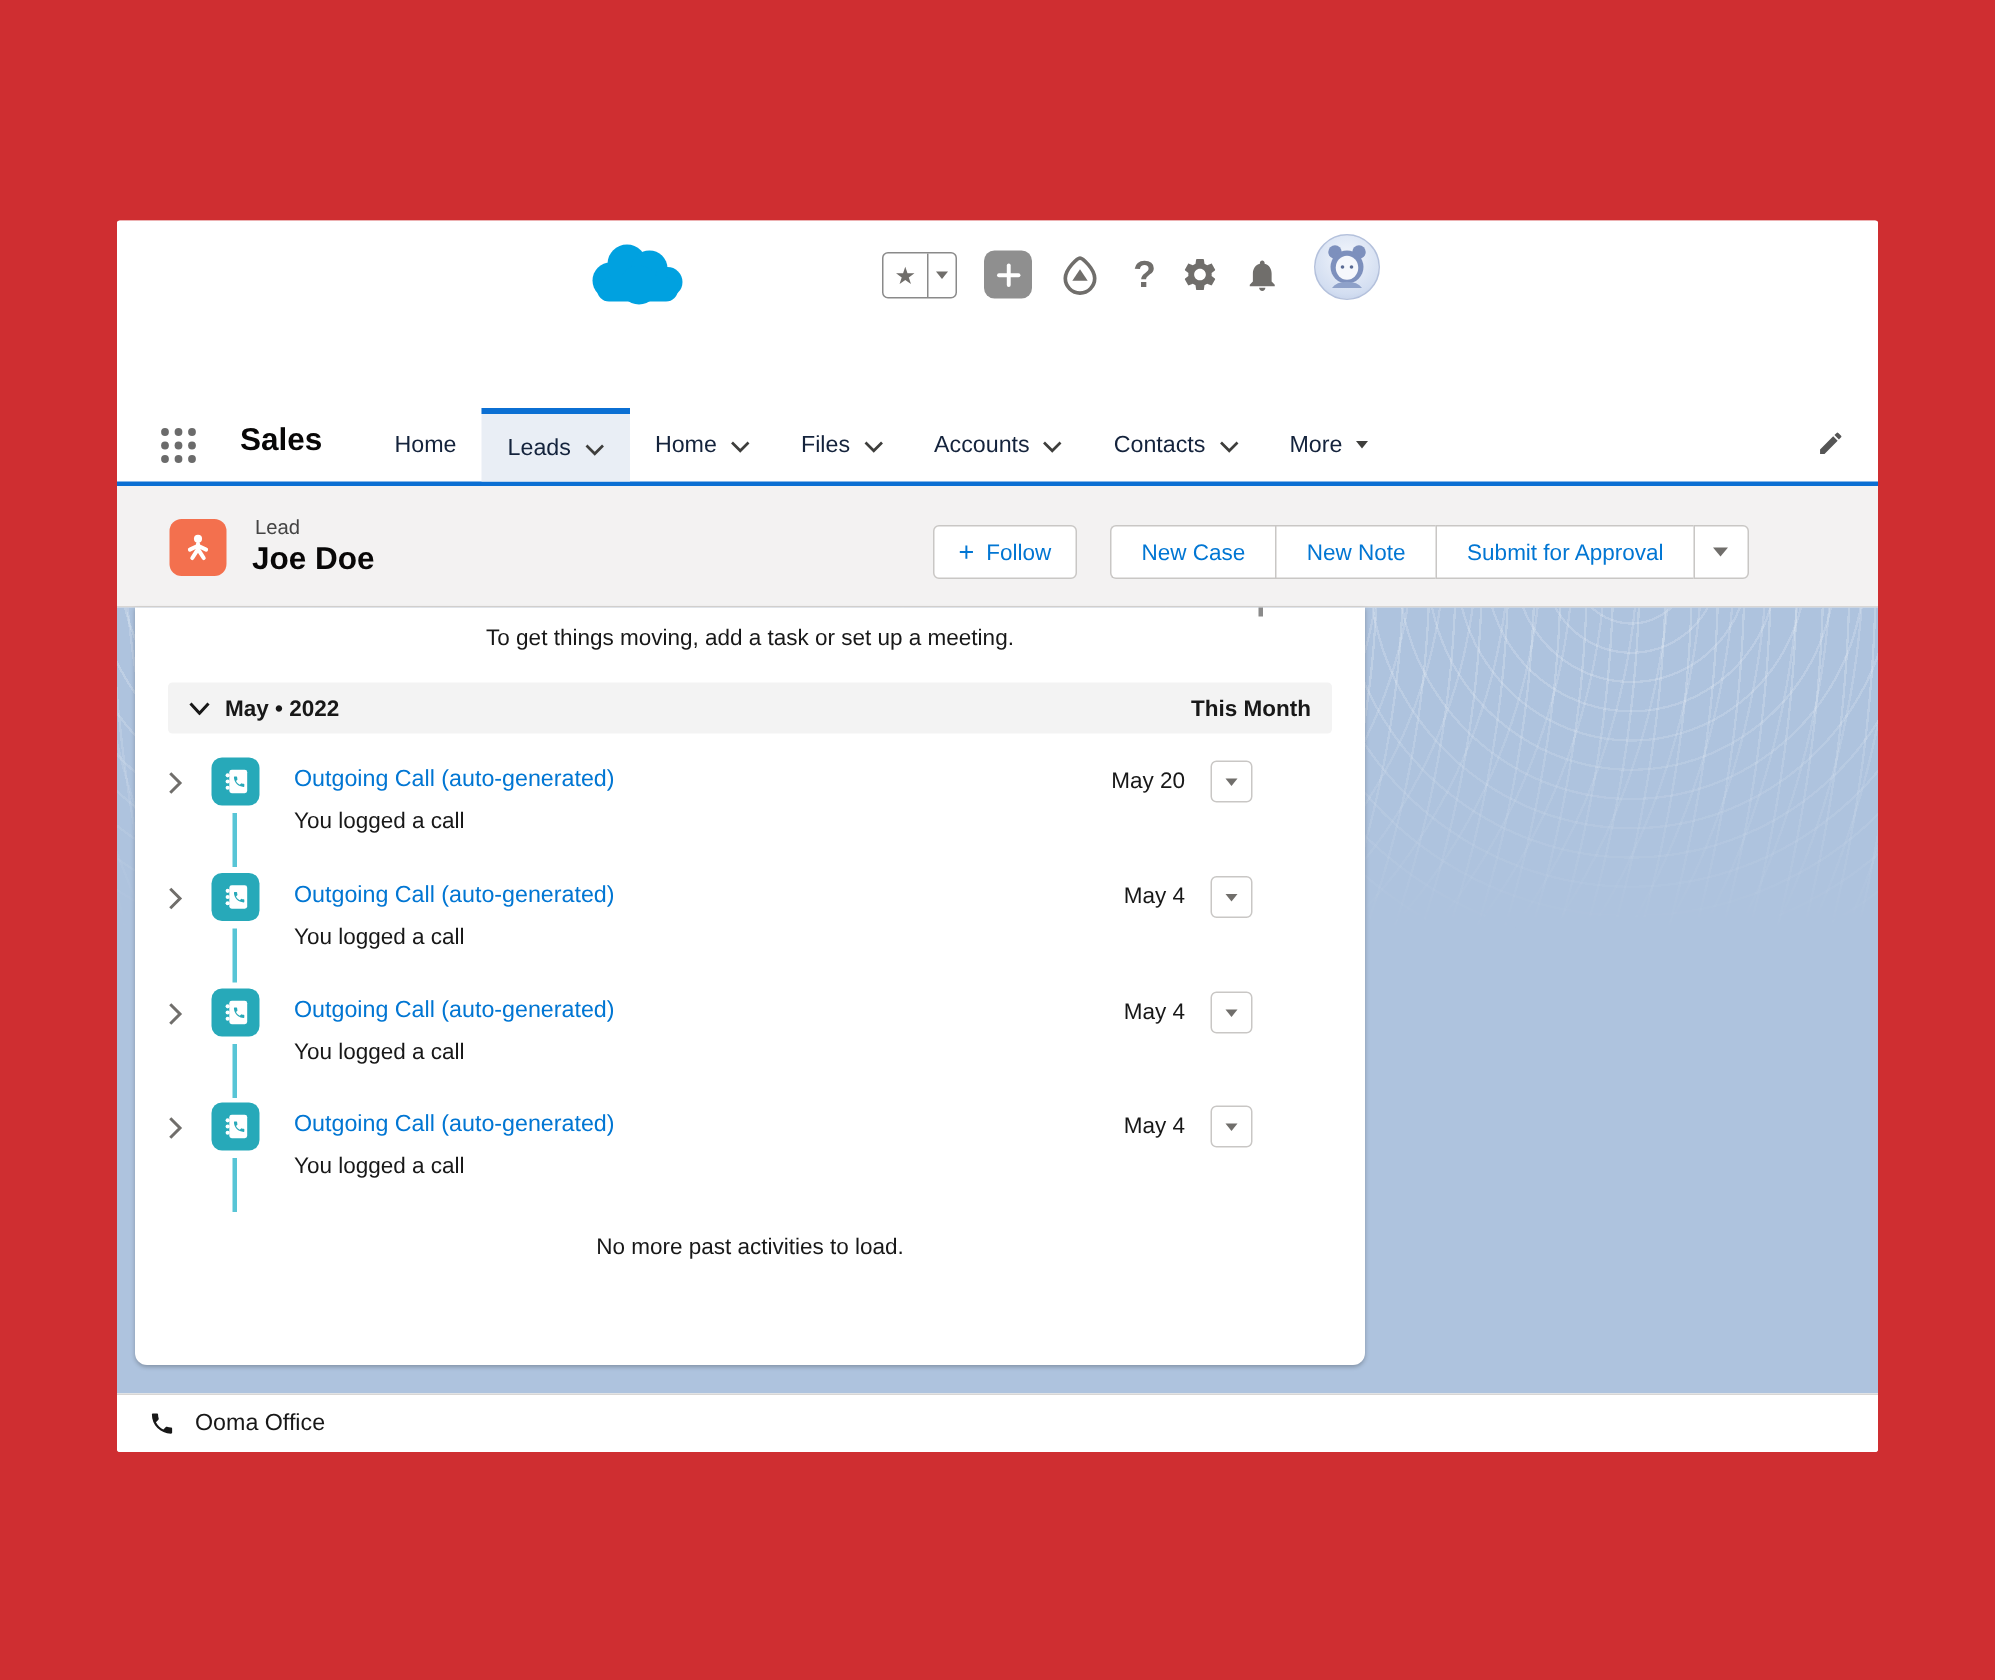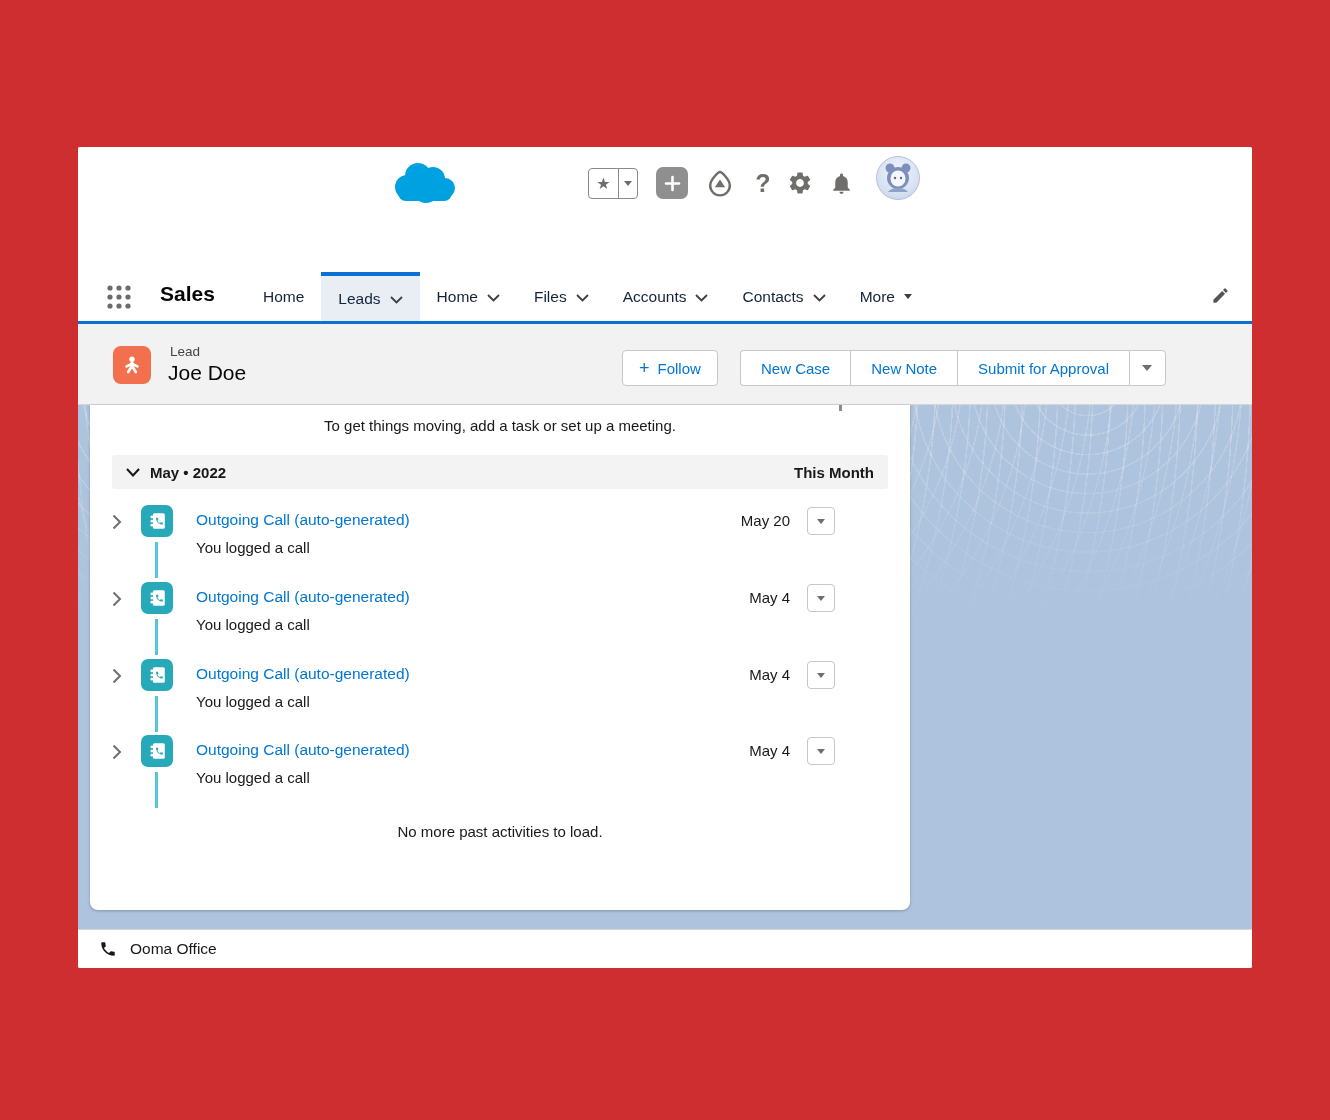--- a/index.html
+++ b/index.html
@@ -54,21 +54,21 @@
   .tabs { position:absolute; left:168px; top:0; height:49px; display:flex; align-items:stretch; }
   .tab { display:flex; align-items:center; gap:9px; padding:0 17px; font-size:15.5px; color:#14233c; cursor:default; }
   .tab.selected { background:#e9eef5; border-top:4px solid var(--nav-underline,#0b6fd3); padding-top:0; }
   .chev-down-sm { display:flex; margin-top:2px; }
   .pencil-btn { position:absolute; right:22px; top:14px; }
 
   
   .record-header { position:absolute; left:0; top:177px; width:100%; height:81px; background:#f3f2f2; border-bottom:1px solid #d8d6d4;padding-left:40px; }
   .entity-tile { position:absolute; left:35px; top:22px; width:38px; height:38px; border-radius:8px; background:var(--lead-orange,#f3704e); display:flex; align-items:center; justify-content:center; }
   .entity-label { position:absolute; left:92px; top:20px; font-size:13.5px; color:#444; }
-  .record-name { position:absolute; left:90px; top:37px; font-size:21px; font-weight:normal; color:#080707; }
+  .record-name { position:absolute; left:90px; top:37px; font-size:21px; font-weight:bold; color:#080707; }
   .btn { background:#fff; border:1px solid #c9c7c5; color:var(--accent,#0176d3); font-size:15px; font-family:"Liberation Sans",sans-serif; }
   .follow-btn { position:absolute; left:544px; top:26px; height:36px; padding:0 16px; border-radius:4px; display:flex; align-items:center; gap:8px; }
   .plus-glyph { font-size:18px; line-height:1; }
   .btn-group { position:absolute; left:662px; top:26px; height:36px; display:flex; }
   .btn-group .btn { border-right:none; padding:0 20px; }
   .btn-group .btn:first-child { border-radius:4px 0 0 4px; }
   .btn-group .menu-btn { border-right:1px solid #c9c7c5; border-radius:0 4px 4px 0; width:37px; padding:0; display:flex; align-items:center; justify-content:center; }
 
   
   .main-area { position:absolute; left:0; top:258px; width:100%; height:524px; background:var(--panel-blue,#aec3de); }

